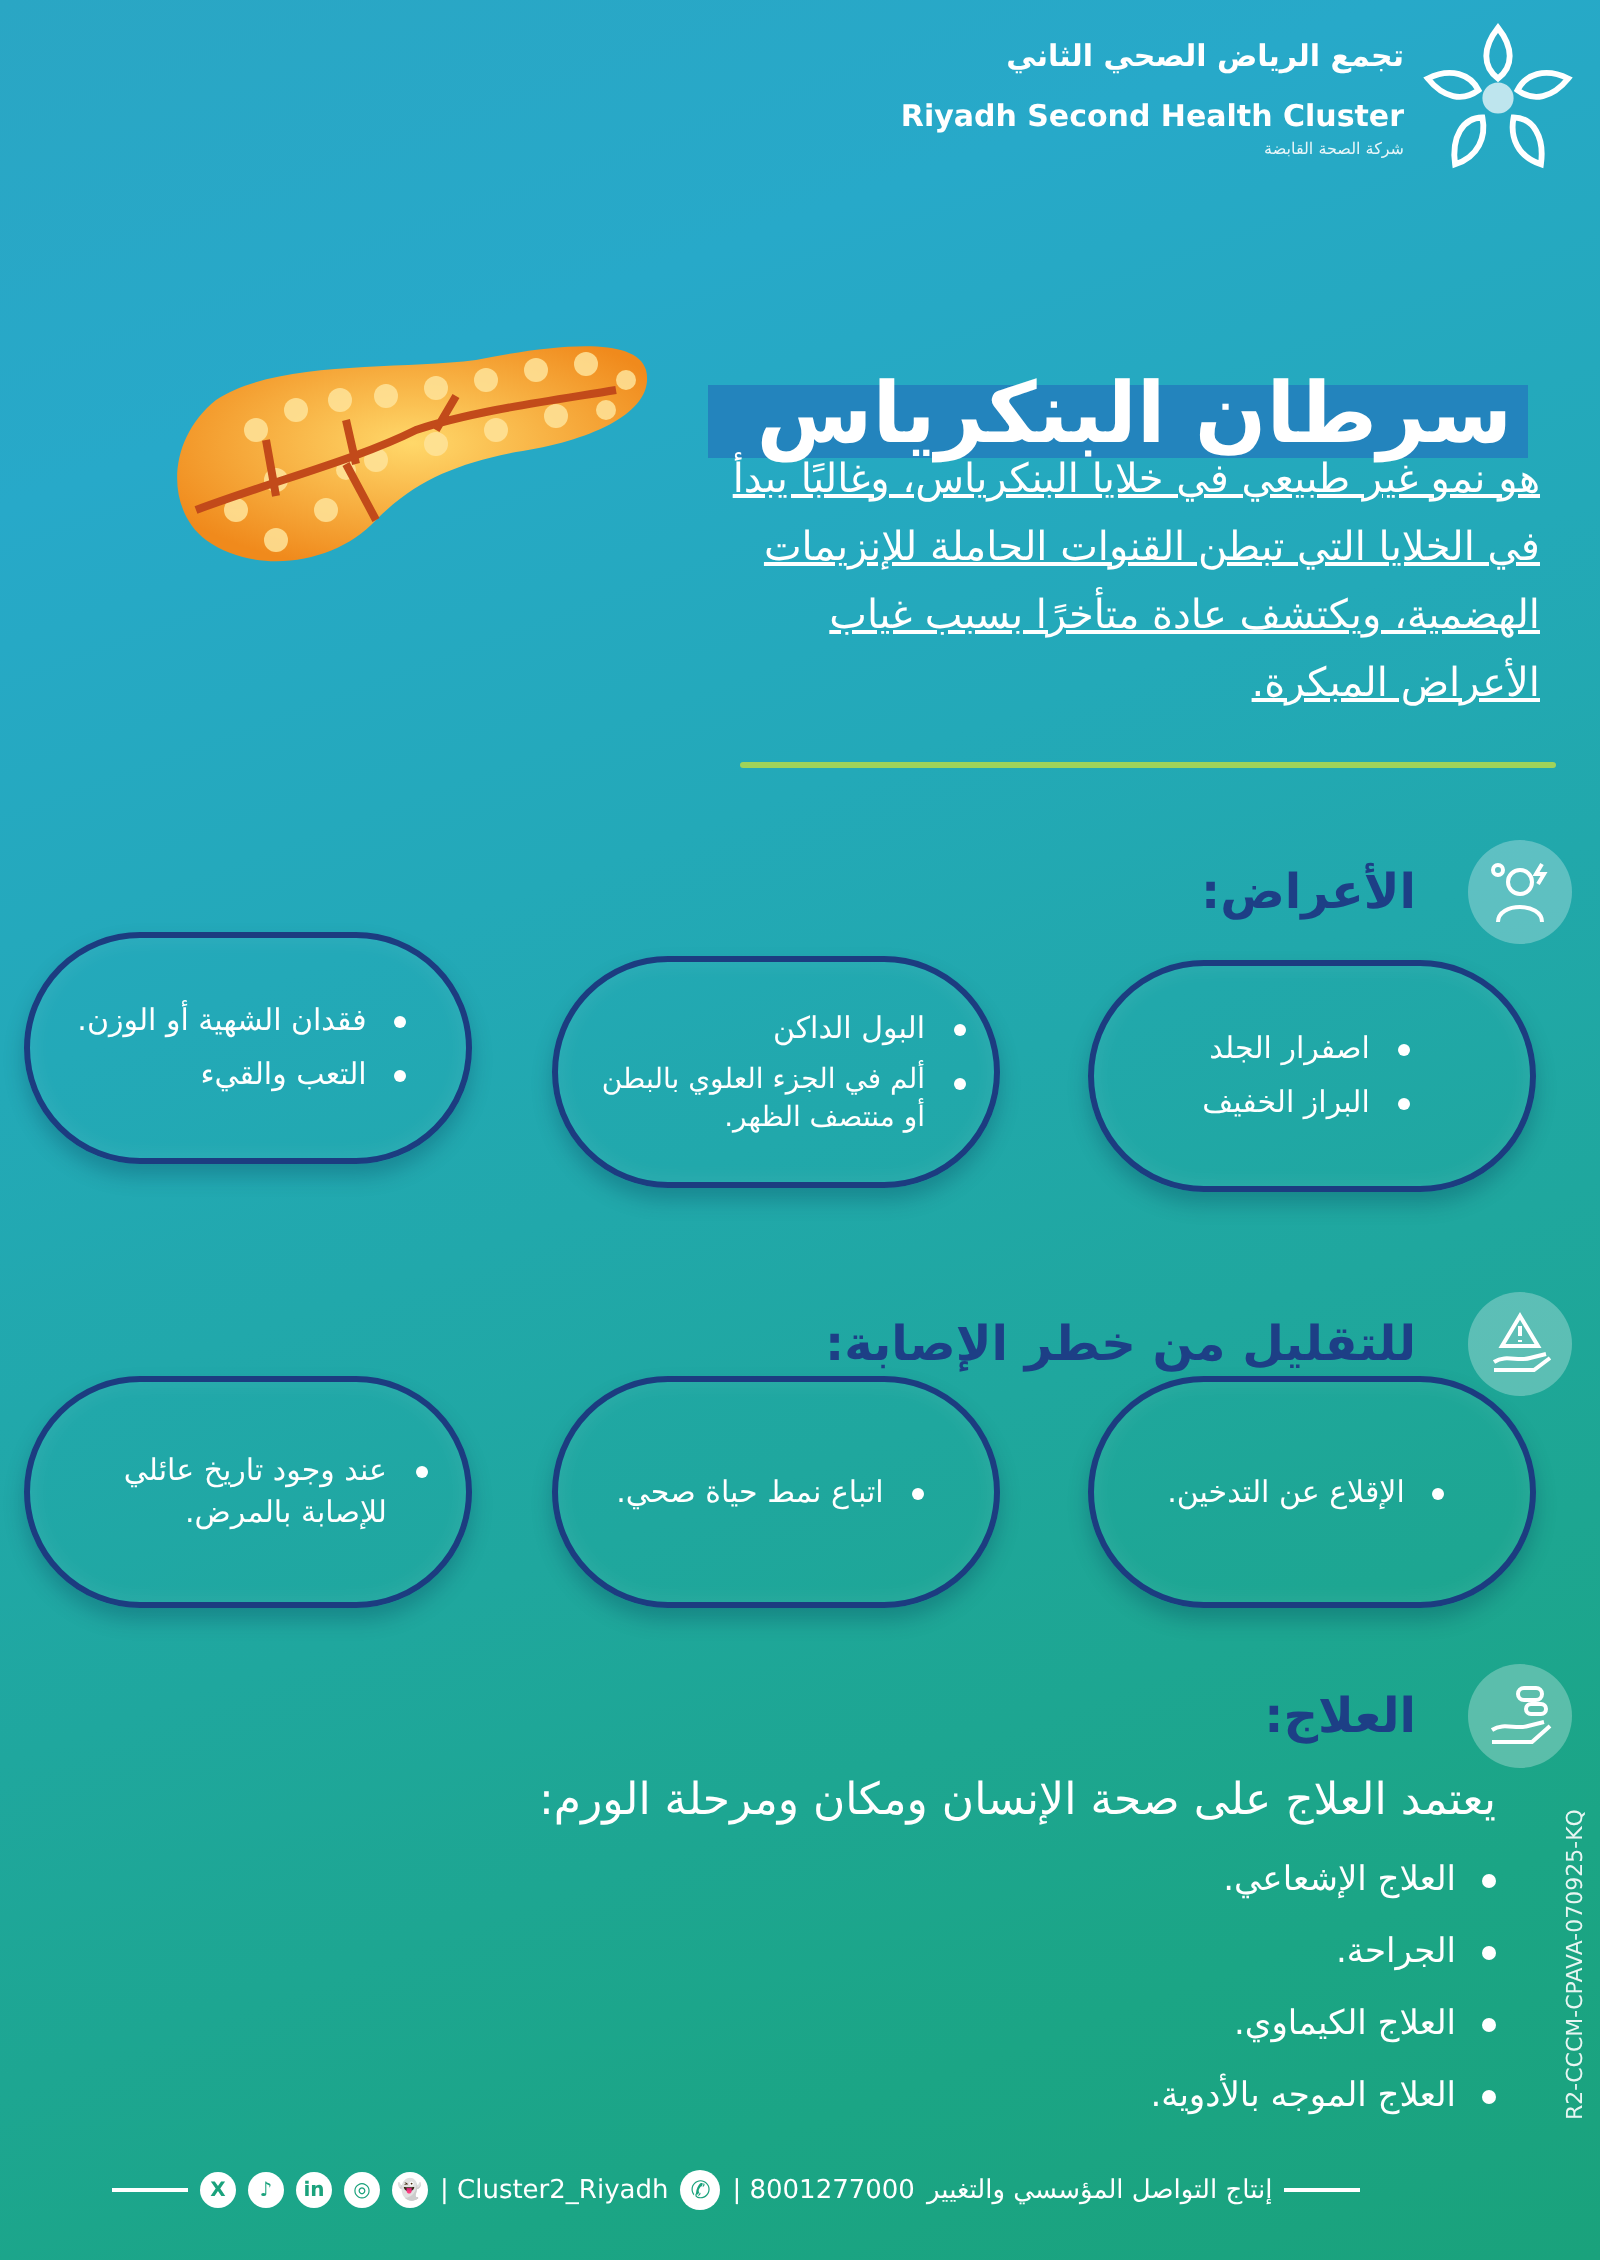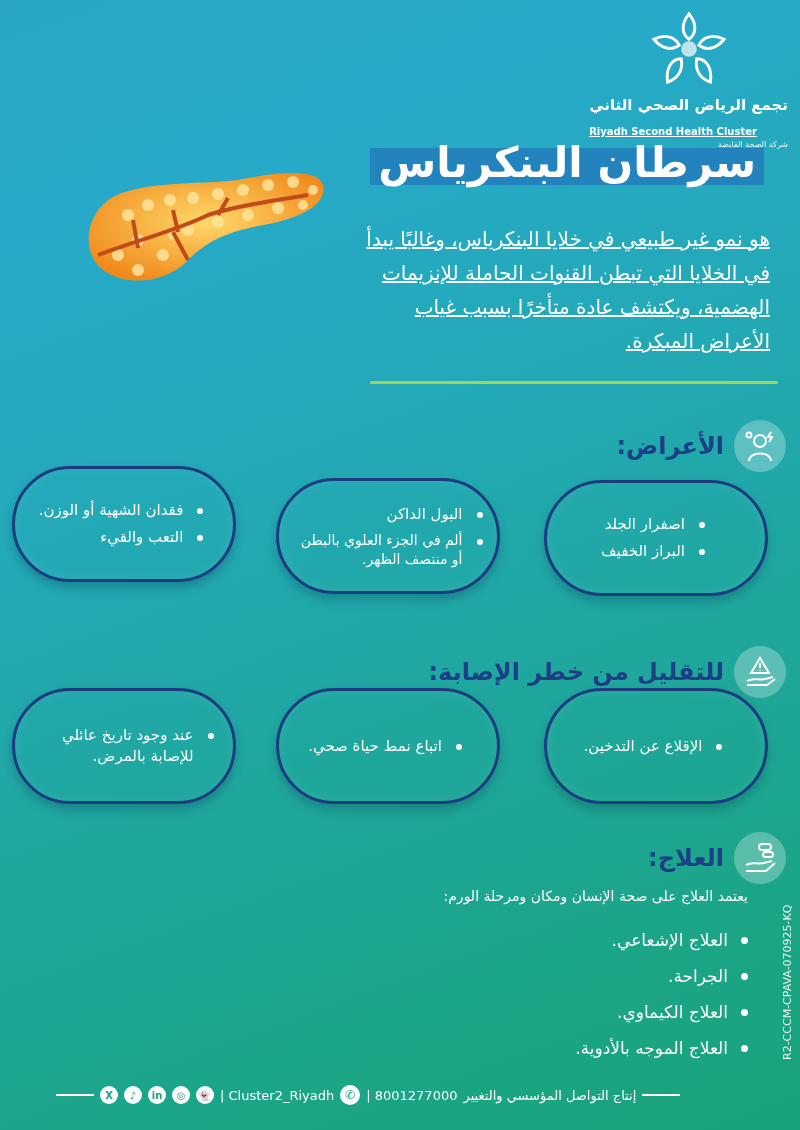--- a/index.html
+++ b/index.html
@@ -3,61 +3,62 @@
 <meta charset="utf-8">
 <style>
   html, body { margin: 0; padding: 0; }
   body {
     width: 800px; height: 1130px; overflow: hidden; position: relative;
     font-family: "DejaVu Sans", sans-serif;
     background: linear-gradient(160deg, #2aa6c4 0%, #27a9c9 18%, #23a9b8 38%, #1fa79e 62%, #1ba585 85%, #1aa27c 100%);
     color: #fff;
   }
   
-  .brand { position: absolute; right: 12px; top: 10px; display: flex; align-items: center; gap: 8px; direction: rtl; flex-direction: column; }
+  .brand { position: absolute; right: 12px; top: 10px; display: flex; align-items: center; gap: 8px; direction: rtl; }
   .brand-logo { width: 78px; height: 78px; }
   .brand-text { text-align: left; direction: ltr; }
   .brand-ar { font-size: 15px; font-weight: bold; text-align: right; direction: rtl; }
-  .brand-en { font-size: 10px; font-weight: bold; margin-top: 12px; text-decoration: underline; }
+  .brand-en { font-size: 15px; font-weight: bold; margin-top: 12px; }
   .brand-sub { font-size: 8px; text-align: right; direction: rtl; margin-top: 3px; opacity: .9; }
 
   .title-wrap { position: absolute; right: 36px; top: 138px; }
   .title {
     font-size: 42px; font-weight: bold; color: #fff; direction: rtl;
-    padding: 0 8px 2px 8px; line-height: 50px;
+    padding: 0 8px 2px 24px; line-height: 50px;
     background: linear-gradient(to bottom, transparent 20%, #2384bd 20%, #2384bd 90%, transparent 90%);
+    margin-top: 44px;
   }
   .pancreas { position: absolute; left: 78px; top: 160px; width: 250px; height: 130px; }
 
   .intro {
     position: absolute; right: 30px; top: 222px; width: 420px;
     direction: rtl; text-align: right; font-size: 20px; line-height: 34px; text-decoration: underline;
   }
   .divider { position: absolute; left: 370px; top: 381px; width: 408px; height: 3px; background: #9fd35a; border-radius: 2px; }
 
-  .section-head { position: absolute; right: 14px; display: flex; align-items: center; gap: 10px; direction: rtl; }
+  .section-head { position: absolute; right: 14px; display: flex; align-items: center; gap: 26px; direction: rtl; }
   .sec-icon {
     width: 52px; height: 52px; border-radius: 50%; background: rgba(255,255,255,.28);
     display: flex; align-items: center; justify-content: center;
   }
   .sec-title { font-size: 24px; font-weight: bold; color: #1d3f86; }
 
   .pill {
     position: absolute; width: 224px; height: 116px; border-radius: 58px;
     border: 3px solid #1c3c80; box-sizing: border-box;
     box-shadow: 0 6px 10px rgba(0,40,70,.25), inset 0 0 12px rgba(255,255,255,.08);
     display: flex; align-items: center; justify-content: center;
   }
   .pill ul { margin: 0; padding: 0 26px 0 0; list-style: none; direction: rtl; text-align: right; }
   .pill li { position: relative; font-size: 15px; line-height: 21px; margin: 6px 0; }
   .pill li::before {
     content: ""; position: absolute; right: -20px; top: 8px; width: 6px; height: 6px; border-radius: 50%; background: #fff;
   }
 
-  .treat-intro { position: absolute; right: 52px; top: 888px; direction: rtl; font-size: 14px; }
+  .treat-intro { position: absolute; right: 52px; top: 888px; direction: rtl; font-size: 22px; }
   .treat-list { position: absolute; right: 52px; top: 922px; direction: rtl; margin: 0; padding: 0; list-style: none; }
   .treat-list li { position: relative; font-size: 17px; line-height: 36px; padding-right: 20px; text-align: right; }
   .treat-list li::before { content: ""; position: absolute; right: 0; top: 15px; width: 7px; height: 7px; border-radius: 50%; background: #fff; }
 
   .code {
     position: absolute; left: 781px; top: 1060px; transform-origin: left top; transform: rotate(-90deg);
     font-size: 11px; white-space: nowrap; opacity: .9; font-family: "DejaVu Sans", sans-serif;
   }
 
   .footer { position: absolute; left: 56px; top: 1085px; display: flex; align-items: center; font-size: 13px; gap: 6px; }

